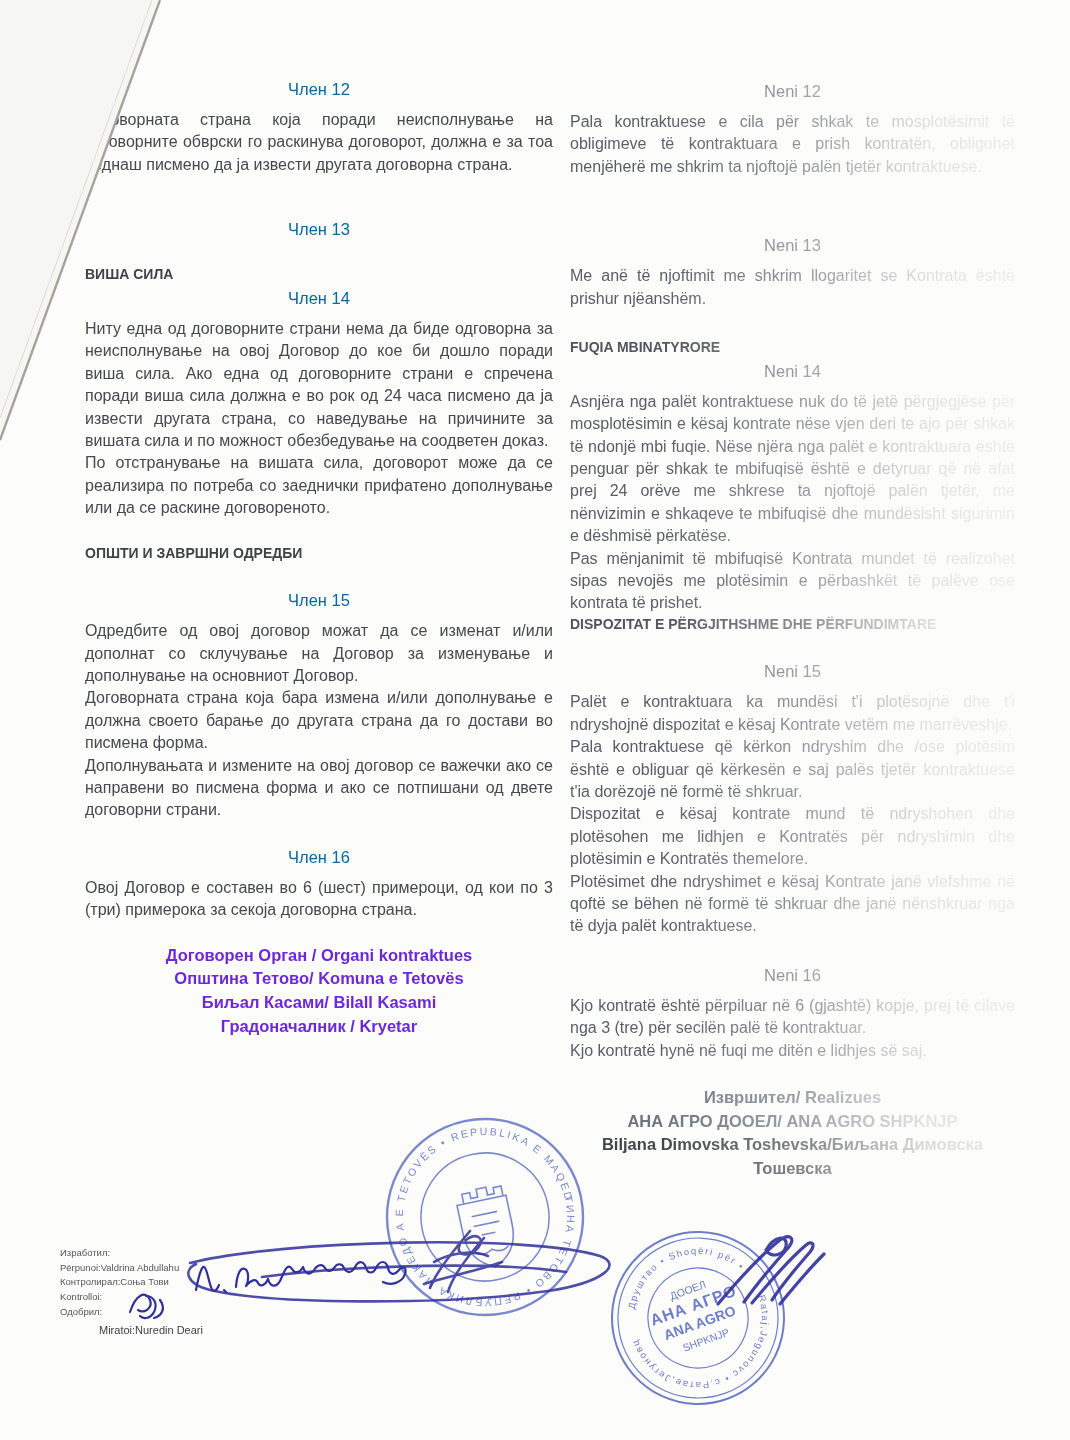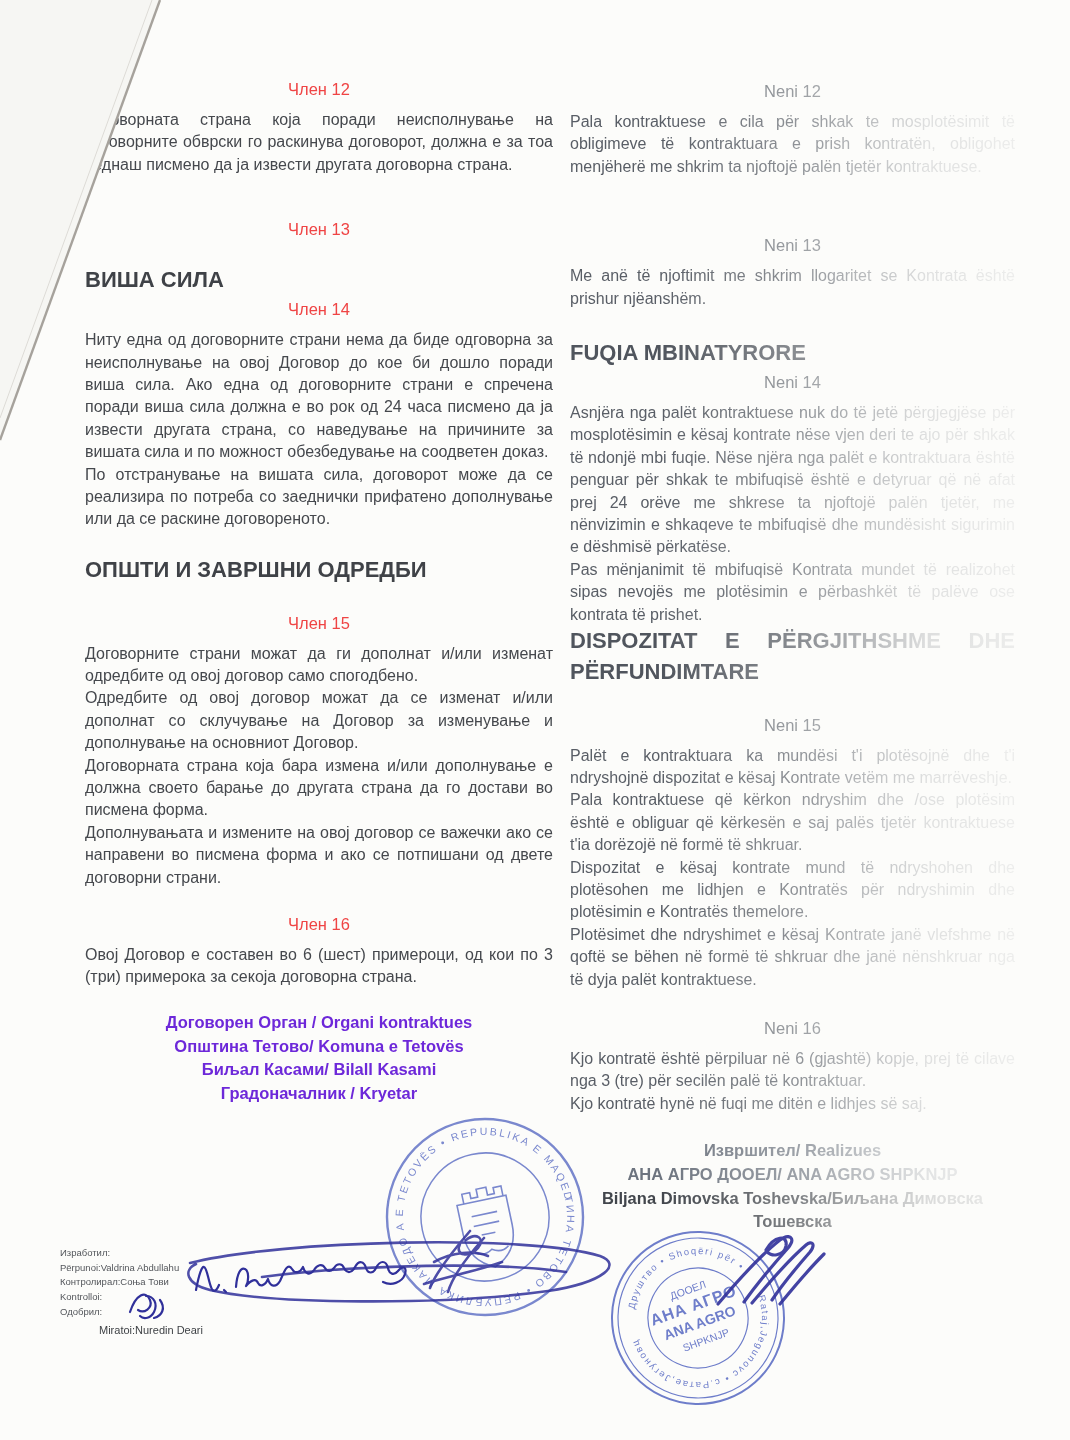--- a/index.html
+++ b/index.html
@@ -9,23 +9,23 @@
     position:relative; width:1070px; height:1440px; margin:0 auto;
     background:#fcfcfa; overflow:hidden;
     font-family:"Liberation Sans", sans-serif;
     color:#45484d;
   }
   
   .col{position:absolute; z-index:2; font-size:16px; line-height:1.4;}
   .col-left{left:85px;  top:78px; width:468px;}
   .col-right{left:570px; top:80px; width:445px; color:#595e66;}
   .col p{margin:0; text-align:justify;}
-  .art{font-weight:500; text-align:center; font-size:16.5px; margin:0 0 8px 0; color:#ef4444;}
+  .art{font-weight:500; text-align:center; font-size:16.5px; margin:0 0 8px 0; color:#0369a1;}
   .col-right .art{color:#6a6f76;}
-  .sec{font-weight:bold; font-size:22px; margin:0; color:#3f4247;}
+  .sec{font-weight:bold; font-size:14px; margin:0; color:#3f4247;}
   .col-right .sec{color:#50555d;}
   .just-head{text-align:justify;}
   .sig-block{font-weight:bold; text-align:center; line-height:1.44; font-size:16.5px; color:#6d28d9;}
   .col-right .sig-block{color:#6d747f;}
   .sig-dark{color:#42464c;}
   
   .mt2{margin-top:2px;} .mt6{margin-top:6px;} .mt8{margin-top:8px;} .mt10{margin-top:10px;} .mt16{margin-top:16px;} .mt22{margin-top:22px;}
   .mt24{margin-top:24px;} .mt26{margin-top:26px;} .mt28{margin-top:28px;}
   .mt42{margin-top:42px;} .mt56{margin-top:56px;}
   
@@ -59,21 +59,20 @@
 
     <div class="art mt42">Член 13</div>
 
     <div class="sec mt24">ВИША СИЛА</div>
     <div class="art mt2">Член 14</div>
     <p>Ниту една од договорните страни нема да биде одговорна за неисполнување на овој Договор до кое би дошло поради виша сила. Ако една од договорните страни е спречена поради виша сила должна е во рок од 24 часа писмено да ја извести другата страна, со наведување на причините за вишата сила и по можност обезбедување на соодветен доказ.</p>
     <p class="mt26">По отстранување на вишата сила, договорот може да се реализира по потреба со заеднички прифатено дополнување или да се раскине договореното.</p>
 
     <div class="sec mt24">ОПШТИ И ЗАВРШНИ ОДРЕДБИ</div>
     <div class="art mt26">Член 15</div>
-    <p>Договорните страни можат да ги дополнат и/или изменат одредбите од овој договор само спогодбено.</p>
     <p>Одредбите од овој договор можат да се изменат и/или дополнат со склучување на Договор за изменување и дополнување на основниот Договор.</p>
     <p>Договорната страна која бара измена и/или дополнување е должна своето барање до другата страна да го достави во писмена форма.</p>
     <p>Дополнувањата и измените на овој договор се важечки ако се направени во писмена форма и ако се потпишани од двете договорни страни.</p>
 
     <div class="art mt24">Член 16</div>
     <p>Овој Договор е составен во 6 (шест) примероци, од кои по 3 (три) примерока за секоја договорна страна.</p>
 
     <div class="sig-block mt22">
       <div>Договорен Орган / Organi kontraktues</div>
       <div>Општина Тетово/ Komuna e Tetovës</div>

